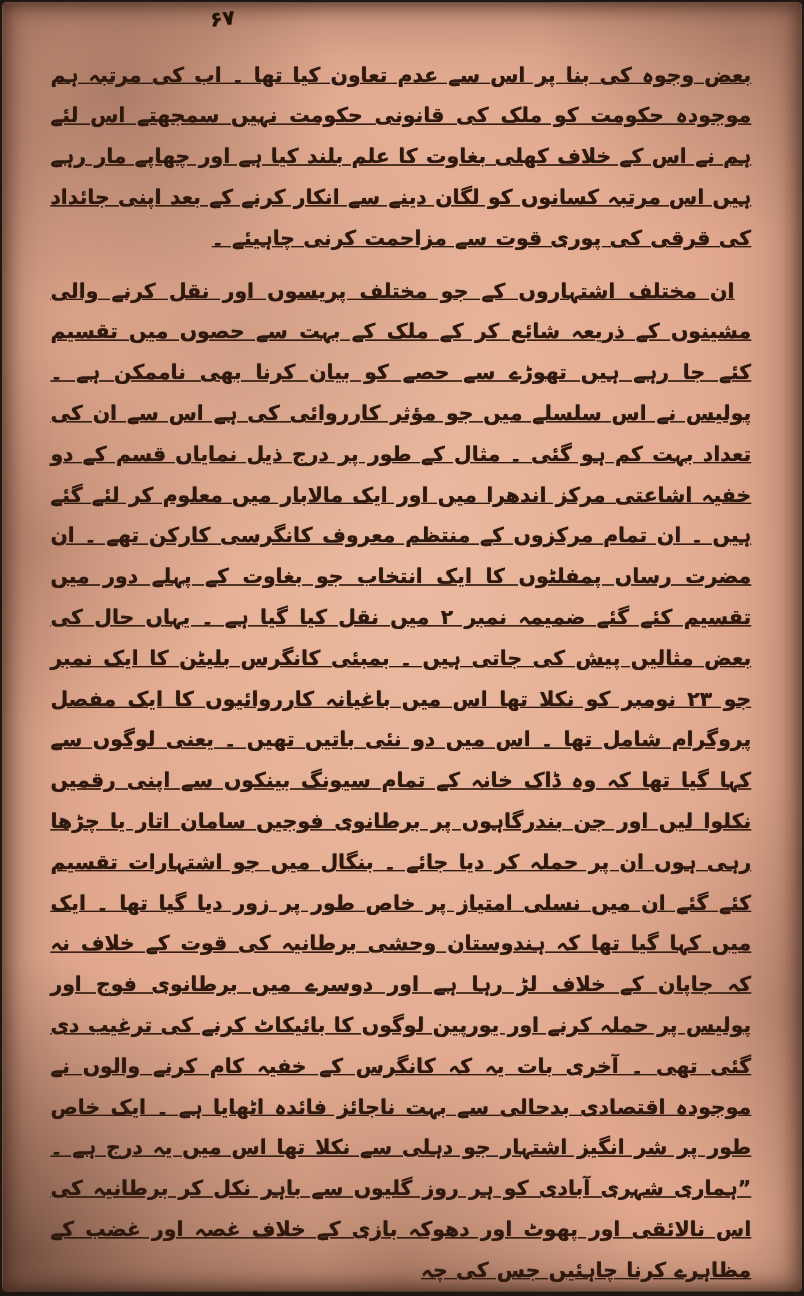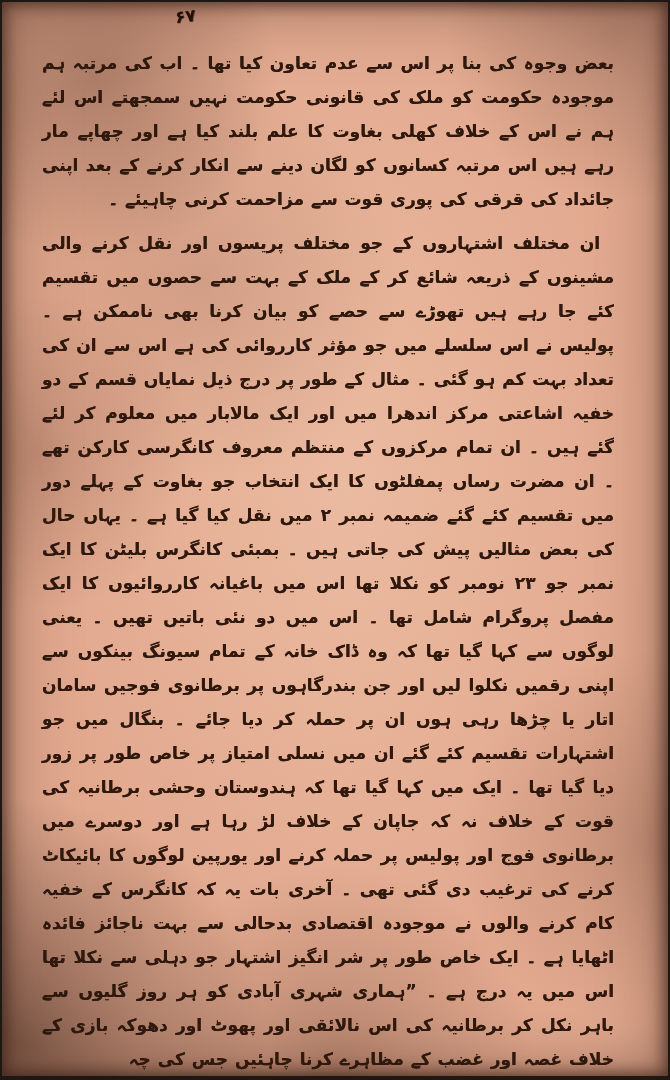--- a/index.html
+++ b/index.html
@@ -73,21 +73,22 @@
     direction: rtl;
     text-align: justify;
     font-size: 17px;
     font-weight: 700;
     line-height: 2.0;
     color: #2f180d; 
     text-shadow: 0 0 0.6px rgba(45,22,10,0.85);
     word-spacing: 1px;
   }
   .para {
-    margin: 0 12px 10px 0;
+    margin: 0 0 10px 0;
+    text-decoration: underline;
   }
   .para.indent {
     text-indent: 14px;
   }
 </style>
 </head>
 <body>
 
 <div class="scan">
   <div class="paper" data-bind-style="background-color:colors.paper" style="background-color: rgb(226, 169, 143);">

